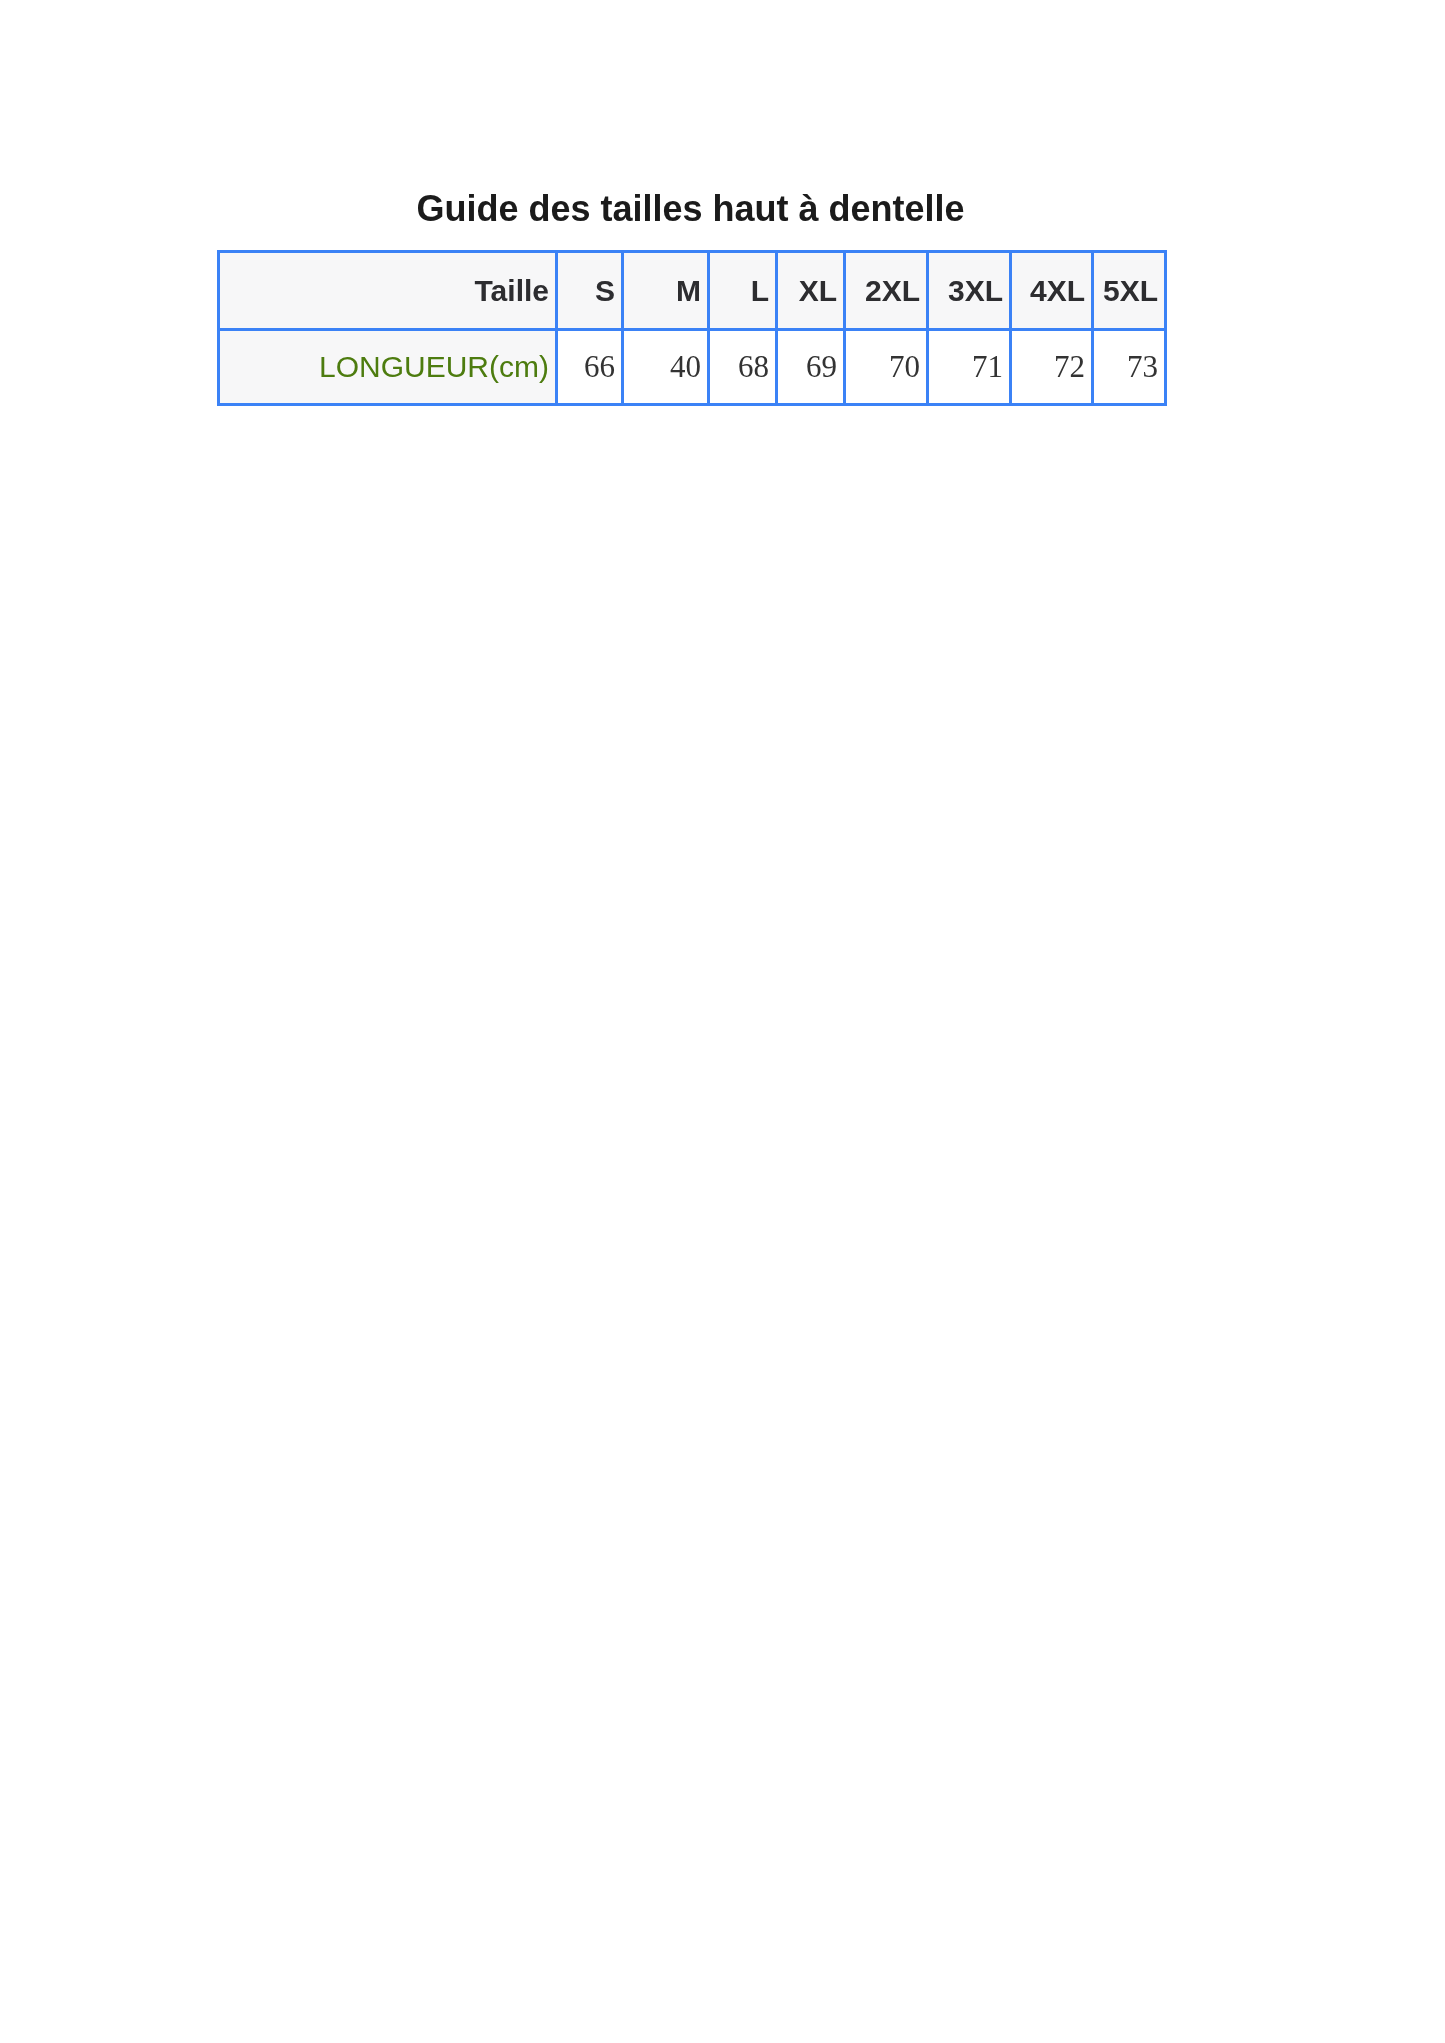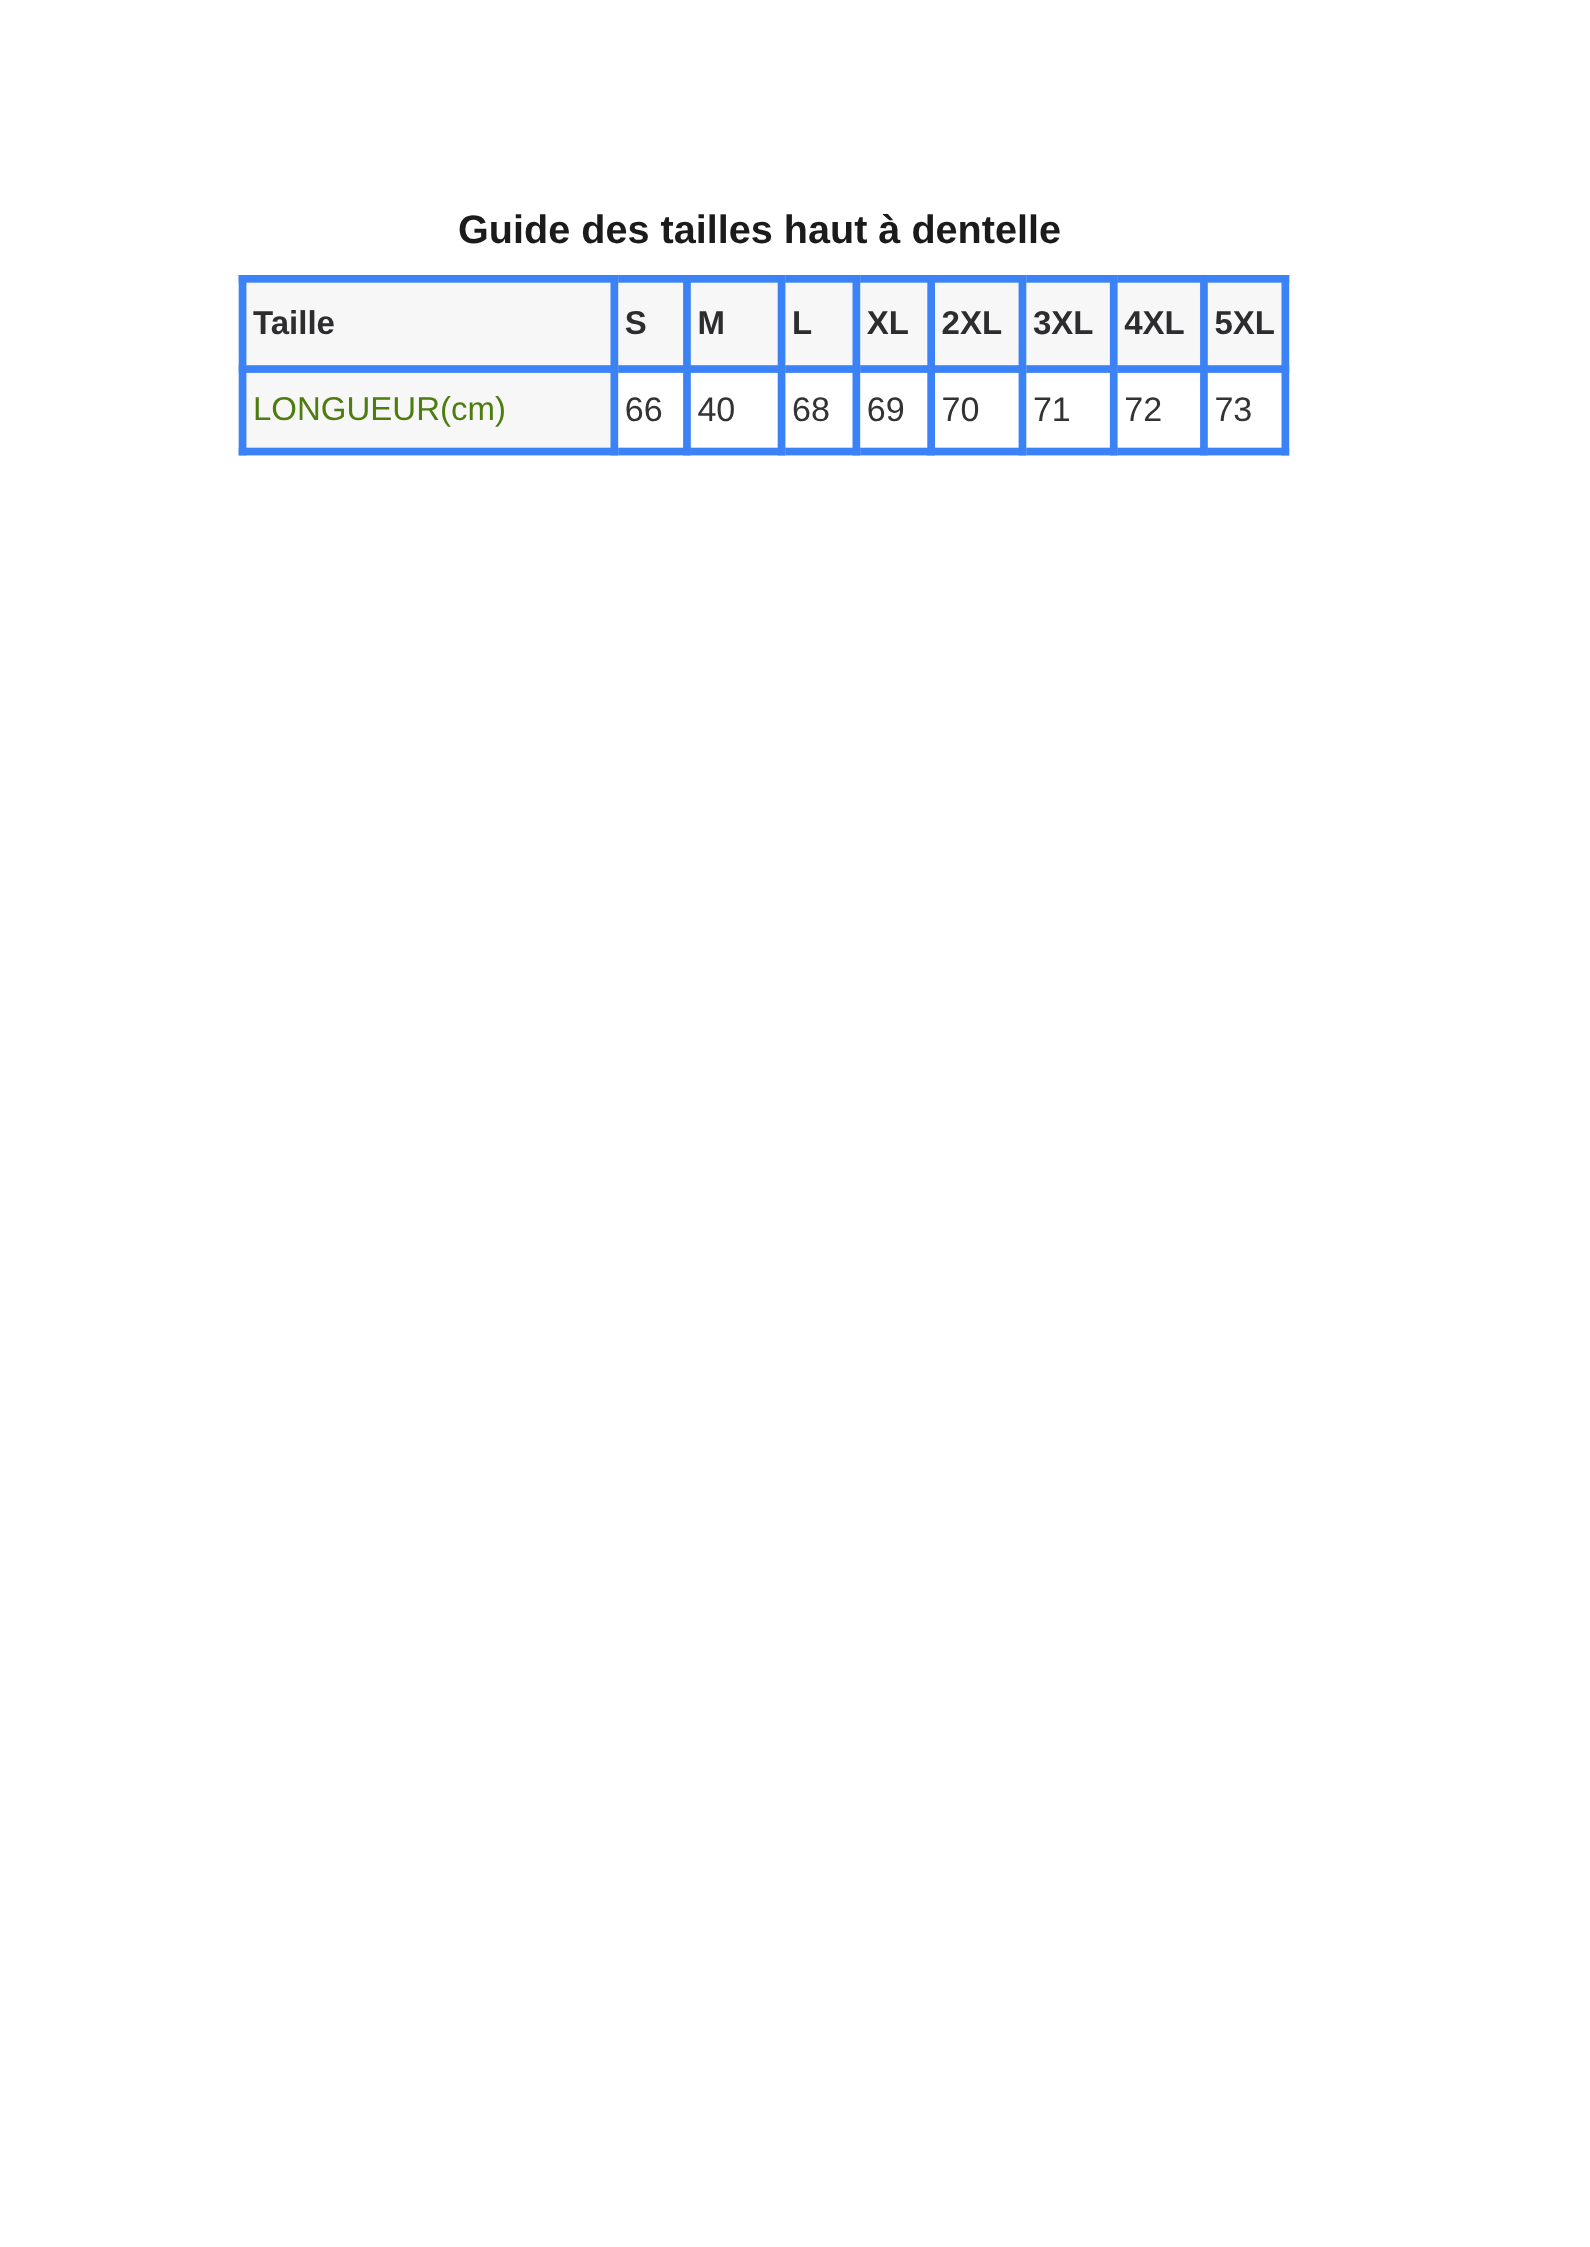--- a/index.html
+++ b/index.html
@@ -30,22 +30,22 @@
   table.size-table {
     position: absolute;
     left: 217px;
     top: 250px;
     border-collapse: collapse;
     table-layout: fixed;
     background: #ffffff;
   }
   table.size-table th,
   table.size-table td {
-    border: 7px solid #3b82f6;
-    text-align: left;
+    border: 3px solid #3b82f6;
+    text-align: right;
     vertical-align: middle;
     padding: 0 6px;
     overflow: hidden;
   }
   
   table.size-table thead th {
     background: #f7f7f8;
     font-family: "Liberation Sans", sans-serif;
     font-weight: 700;
     font-size: 30px;
@@ -56,21 +56,21 @@
   table.size-table tbody th.row-label {
     background: #f7f7f8;
     font-family: "Liberation Sans", sans-serif;
     font-weight: 400;
     font-size: 30px;
     color: #4d7c0f;
   }
   
   table.size-table tbody td.value-cell {
     background: #ffffff;
-    font-family: Liberation Sans, sans-serif;
+    font-family: Liberation Serif, serif;
     font-weight: 400;
     font-size: 31px;
     color: #333333;
     white-space: nowrap;
     margin-top: 44px;
   }
   tr.row-longueur { height: 75px; }
   tr.row-buste { height: 78px; }
 </style>
 </head>

